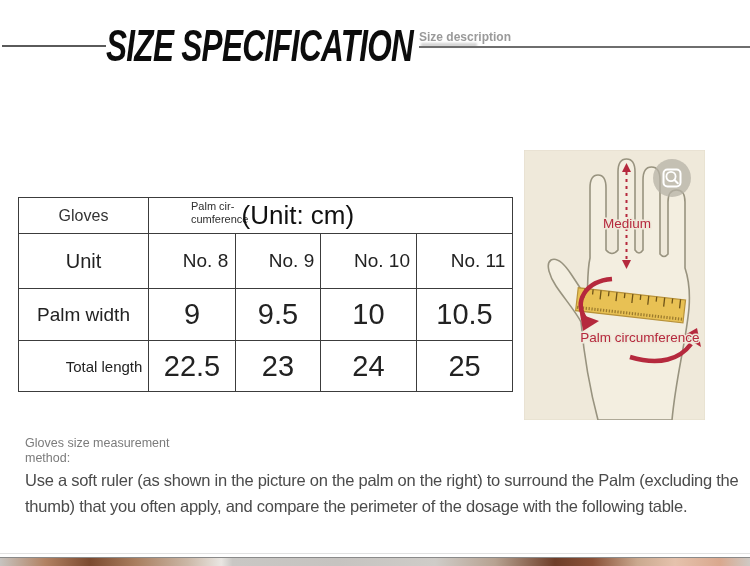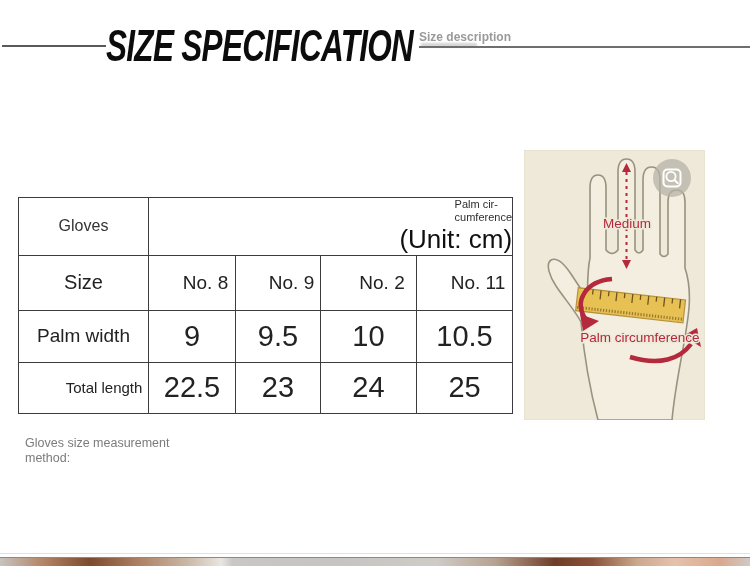--- a/index.html
+++ b/index.html
@@ -44,21 +44,21 @@
     border: 1.5px solid #3c3c3c; text-align: center; vertical-align: middle;
     color: #222; overflow: hidden;
   }
   .size-table .r0 td { height: 36px; }
   .size-table .r1 td { height: 55px; }
   .size-table .r2 td { height: 45px; }
   .size-table .r3 td { height: 52px; }
   .size-table .r4 td { height: 51px; }
   td.corner { font-size: 16px; color: #333; }
   td.unit-cell { text-align: left; }
-  .unit-wrap { display: flex; align-items: flex-end; padding-left: 42px; flex-direction: column; }
+  .unit-wrap { display: flex; align-items: flex-start; padding-left: 42px; }
   .palm-small {
     display: flex; flex-direction: column; font-size: 11px;
     line-height: 1.18; color: #2e2e2e; text-align: left;
   }
   .unit-big { font-size: 26px; color: #101010; margin-left: -7px; white-space: nowrap; }
   .size-label { font-size: 20px; }
   .size-val { font-size: 19px; color: #1e1e1e; padding-left: 27px; }
   .row-label-sm { font-size: 12px; color: #2a2a2a; }
   .row-label-md { font-size: 15px; color: #2a2a2a; padding-left: 41px; }
   .row-label-lg { font-size: 19px; color: #2a2a2a; }
@@ -120,24 +120,24 @@
         <div class="unit-wrap">
           <span class="palm-small">
             <span>Palm cir-</span>
             <span>cumference</span>
           </span>
           <span class="unit-big">(Unit: cm)</span>
         </div>
       </td>
     </tr>
     <tr class="r1">
-      <td class="size-label">Size</td>
+      <td class="size-label">Unit</td>
       <td class="size-val">No. 8</td>
       <td class="size-val">No. 9</td>
-      <td class="size-val">No. 2</td>
+      <td class="size-val">No. 10</td>
       <td class="size-val">No. 11</td>
     </tr>
     <tr class="r3">
       <td class="row-label-lg">Palm width</td>
       <td class="num-val">9</td>
       <td class="num-val">9.5</td>
       <td class="num-val">10</td>
       <td class="num-val">10.5</td>
     </tr>
     <tr class="r4">
@@ -194,17 +194,18 @@
       <g>
         <circle cx="148" cy="28" r="19" fill="#b6b2a6" opacity="0.75"></circle>
         <rect x="139.5" y="19.5" width="17" height="17" rx="4" fill="none" stroke="#ffffff" stroke-width="2"></rect>
         <circle cx="147" cy="26.5" r="4.6" fill="none" stroke="#ffffff" stroke-width="1.8"></circle>
         <line x1="150.5" y1="30" x2="153.8" y2="33.3" stroke="#ffffff" stroke-width="2" stroke-linecap="round"></line>
       </g>
     </svg>
   </div>
 
   <div class="method-label">Gloves size measurement method:</div>
+  <p class="body-text">Use a soft ruler (as shown in the picture on the palm on the right) to surround the Palm (excluding the thumb) that you often apply, and compare the perimeter of the dosage with the following table.</p>
 
   <div class="top-divider"></div>
   <div class="bottom-strip"></div>
 
 </div>
 
 </body></html>

